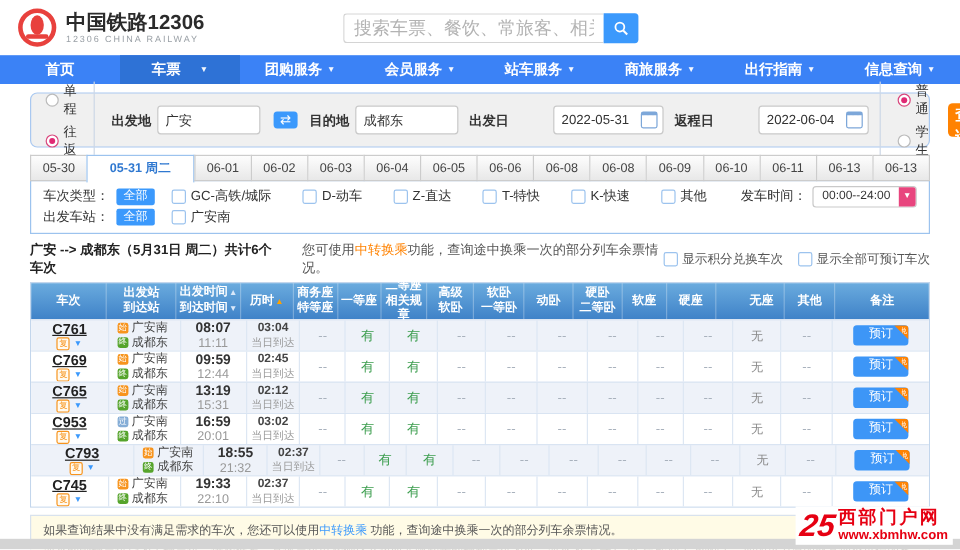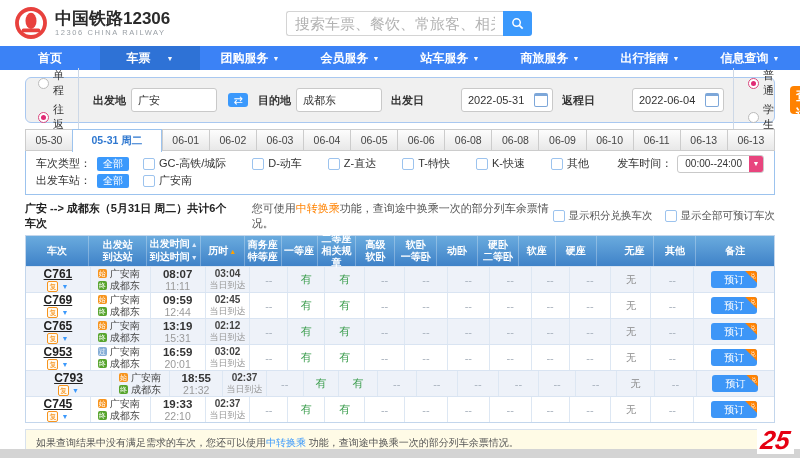--- a/index.html
+++ b/index.html
@@ -115,21 +115,21 @@
   .s-pass{background:#85add6;}
   .dep{font-size:11.5px;font-weight:bold;color:#333;line-height:12px;}
   .arr{font-size:10.5px;color:#999;line-height:12px;}
   .dur{font-size:10px;font-weight:bold;color:#444;line-height:12px;}
   .day{font-size:9px;color:#999;line-height:11px;}
   .c-seat{justify-content:center;font-size:11px;}
   .ok{color:#3d9e4f;}
   .dash{color:#a9b2bd;}
   .none{color:#888;font-size:10px;}
   .book{position:relative;width:46px;height:17px;background:#3d96f7;color:#fff;border:none;border-radius:3px;
-        font-size:10px;line-height:17px;padding:0;cursor:pointer;font-family:Liberation Serif, serif;}
+        font-size:10px;line-height:17px;padding:0;cursor:pointer;font-family:Liberation Mono, monospace;}
   .corner{position:absolute;top:0;right:0;width:12px;height:12px;background:#ff8201;
         clip-path:polygon(0 0,100% 0,100% 100%);border-radius:0 3px 0 0;font-style:normal;}
   .corner b{position:absolute;top:-3px;right:0;font-size:8px;transform:scale(.72);color:#fff;font-weight:normal;}
 
   
   .notes{margin-top:6px;border:1px solid #d8e2ee;background:#fffbe6;padding:5px 10px;
          font-size:10px;color:#555;line-height:16px;}
   .notes .blnk{color:#3b99fc;}
 
   
@@ -664,15 +664,19 @@
       <div>
         <span>如果查询结果中没有满足需求的车次，您还可以使用</span><a class="blnk">中转换乘</a><span> 功能，查询途中换乘一次的部分列车余票情况。</span>
       </div>
       <div>显示的卧铺票价均为上铺票价，供您参考，具体票价以您确认支付时实际购买的铺别票价为准。显示为“复兴号”或“智能动车”的列车，如因运力原因或其他不可控因素导致列车调度调整时，当</div>
     </div>
   </div>
 
   <div class="strip"></div>
   <div class="wm">
     <span class="wm25">25</span>
+    <span class="wm-col">
+      <span class="wm-title">西部门户网</span>
+      <span class="wm-url">www.xbmhw.com</span>
+    </span>
   </div>
 
 </div>
 
 </body></html>

